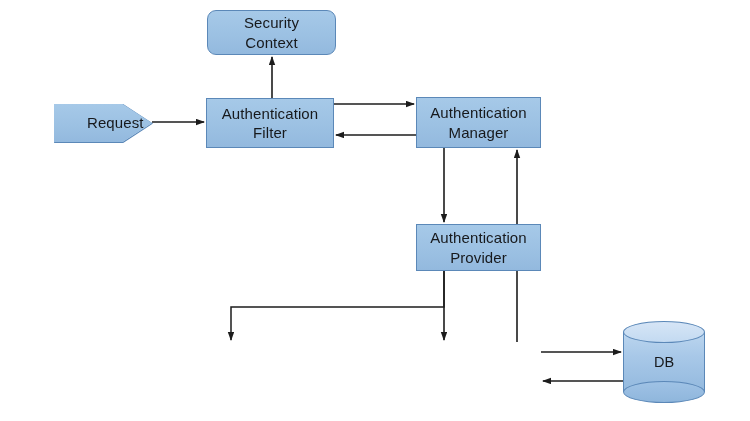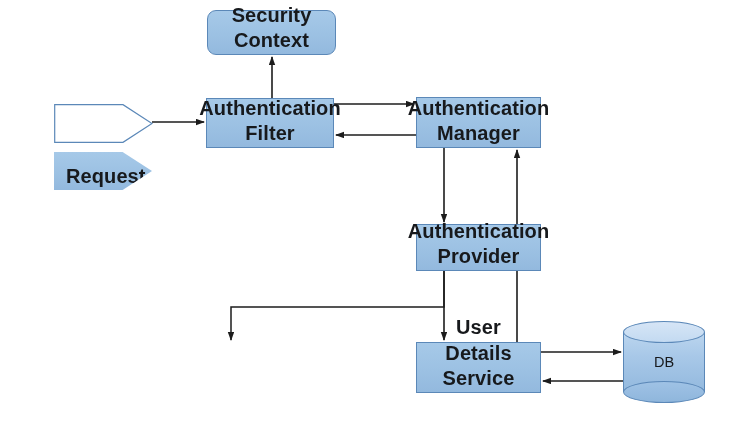--- a/index.html
+++ b/index.html
@@ -21,50 +21,48 @@
     position: absolute;
     left: 0;
     top: 0;
     width: 750px;
     height: 421px;
   }
   .node {
     position: absolute;
     box-sizing: border-box;
     display: flex;
-    align-items: flex-end;
+    align-items: center;
     justify-content: center;
     text-align: center;
     color: #17191c;
-    font-size: 20px;
+    font-size: 15px;
     line-height: 1.28;
     letter-spacing: 0.1px;
     z-index: 3;
-    font-weight: bold;
   }
   .rect {
     background: linear-gradient(180deg, #a6c9e8 0%, #9cc1e3 55%, #93b9de 100%);
     border: 1px solid #5b88b8;
   }
   .rounded {
     border-radius: 9px;
   }
   .node .lbl {
     padding: 0 4px;
     white-space: pre-line;
   }
   
   .pentagon {
     background: linear-gradient(180deg, #a6c9e8 0%, #9cc1e3 55%, #93b9de 100%);
     border: 0;
     -webkit-clip-path: polygon(0 0, 70% 0, 100% 50%, 70% 100%, 0 100%);
     clip-path: polygon(0 0, 70% 0, 100% 50%, 70% 100%, 0 100%);
     justify-content: flex-start;
-    padding-left: 8px;
-    margin-top: 48px;
+    padding-left: 29px;
   }
   .pentagon-border {
     position: absolute;
     z-index: 2;
   }
   
   .cylinder {
     position: absolute;
     z-index: 3;
   }
@@ -185,24 +183,20 @@
     <span class="lbl">Authentication
 Manager</span>
   </div>
 
   <div class="node rect" style="left:416px; top:224px; width:125px; height:47px;">
     <span class="lbl">Authentication
 Provider</span>
   </div>
 
 
-  <div class="node rect" style="left:416px; top:342px; width:125px; height:51px;">
-    <span class="lbl">User Details
-Service</span>
-  </div>
 
   <div class="cylinder" style="left:623px; top:321px; width:82px; height:82px;">
     <div class="cyl-body"></div>
     <div class="cyl-bottom"></div>
     <div class="cyl-top"></div>
     <div class="cyl-label">DB</div>
   </div>
 
 </div>
 

